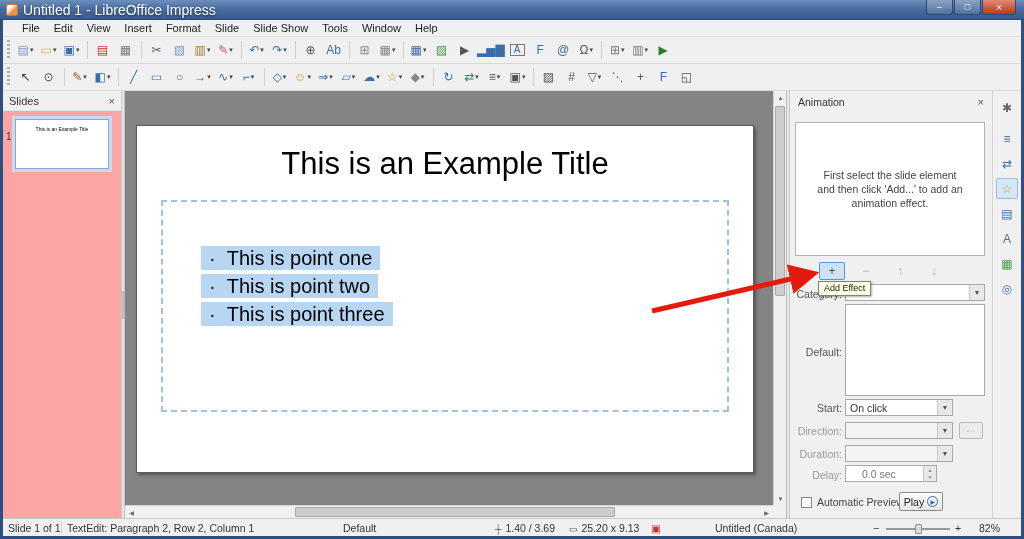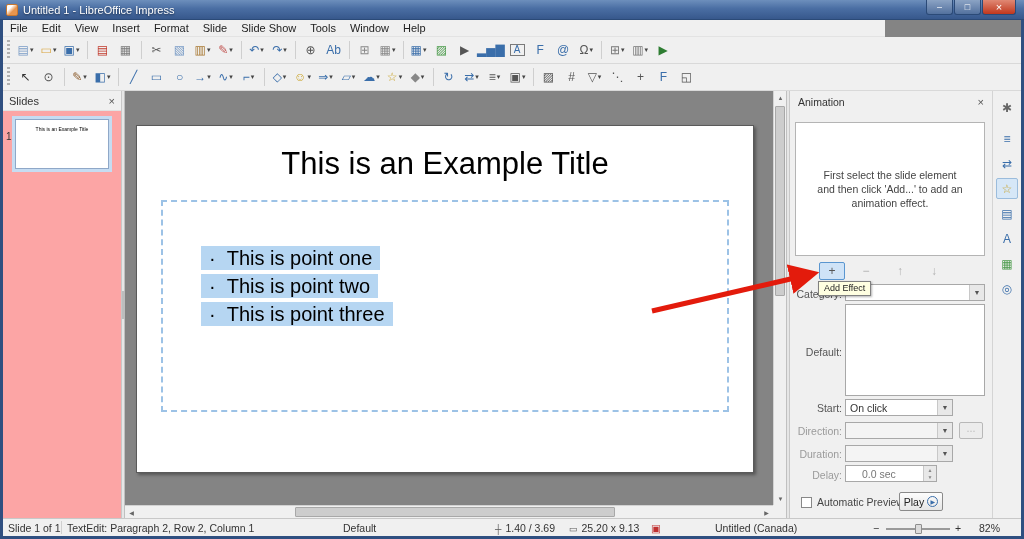--- a/index.html
+++ b/index.html
@@ -6,30 +6,30 @@
   html,body { width:1024px; height:539px; overflow:hidden; }
   body { font-family:"Liberation Sans", sans-serif; background:#848484; position:relative; }
   .window { position:absolute; inset:0; }
 
   
   .titlebar { position:absolute; left:0; top:0; width:1024px; height:20px;
     background:linear-gradient(180deg,#6d8fbc 0%,#4a6ea3 45%,#37588c 100%);
     display:flex; align-items:center; padding-left:6px; border-bottom:1px solid #2b4a77; z-index:5;}
   .app-icon { width:12px; height:12px; background:linear-gradient(135deg,#ffffff 30%,#e8954e 60%);
     border:1px solid #c87830; border-radius:2px; margin-right:5px; }
-  .title-text { color:#fff; font-size:11px; text-shadow:0 1px 2px rgba(0,0,0,.5); }
+  .title-text { color:#fff; font-size:14px; text-shadow:0 1px 2px rgba(0,0,0,.5); }
   .winbtns { position:absolute; right:8px; top:0; display:flex; gap:1px; }
   .winbtn { width:27px; height:15px; display:flex; align-items:center; justify-content:center;
     font-size:9px; color:#fff; background:linear-gradient(#8ba3c4,#53719e);
     border:1px solid #2b4a77; border-top:none; border-radius:0 0 3px 3px; }
   .winbtn.close { width:34px; background:linear-gradient(#e08874,#c0371d); font-size:11px; }
 
   
-  .menubar { position:absolute; left:3px; top:20px; width:882px; height:17px; background:#f0f0f0;
-    display:flex; align-items:center; padding-left:0; border-bottom:1px solid #e3e3e3; }
+  .menubar { position:absolute; left:3px; top:20px; width:1018px; height:17px; background:#f0f0f0;
+    display:flex; align-items:center; padding-left:12px; border-bottom:1px solid #e3e3e3; }
   .menu-item { font-size:11px; color:#222; padding:1px 7px; }
 
   
   .toolbar { position:absolute; left:3px; width:1018px; height:27px; background:#f0f0f0;
     display:flex; align-items:center; border-bottom:1px solid #d9d9d9; padding-left:3px; }
   .t1 { top:37px; } .t2 { top:64px; }
   .grip { width:3px; height:20px; margin:0 4px 0 1px;
     background:repeating-linear-gradient(180deg,#b0b0b0 0 2px,transparent 2px 4px); }
   .tb-items { display:flex; align-items:center; height:100%; }
   .tbtn { height:22px; min-width:23px; padding:0 1px; display:flex; align-items:center;

